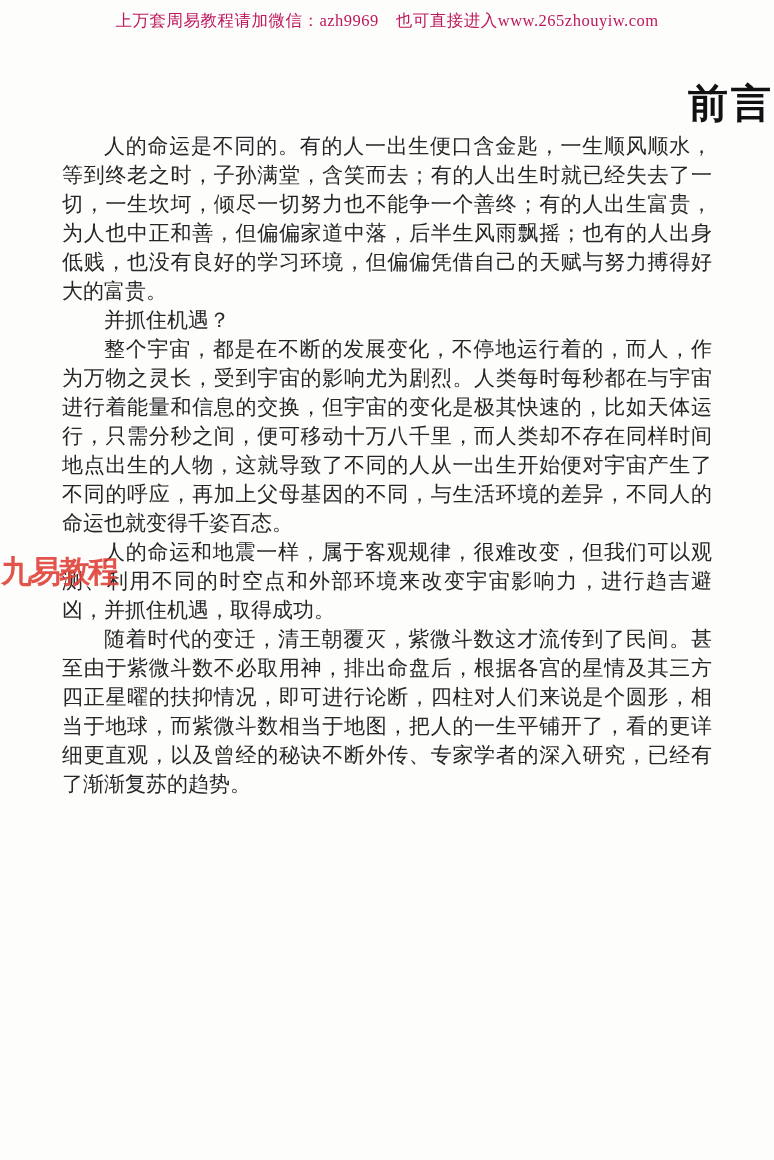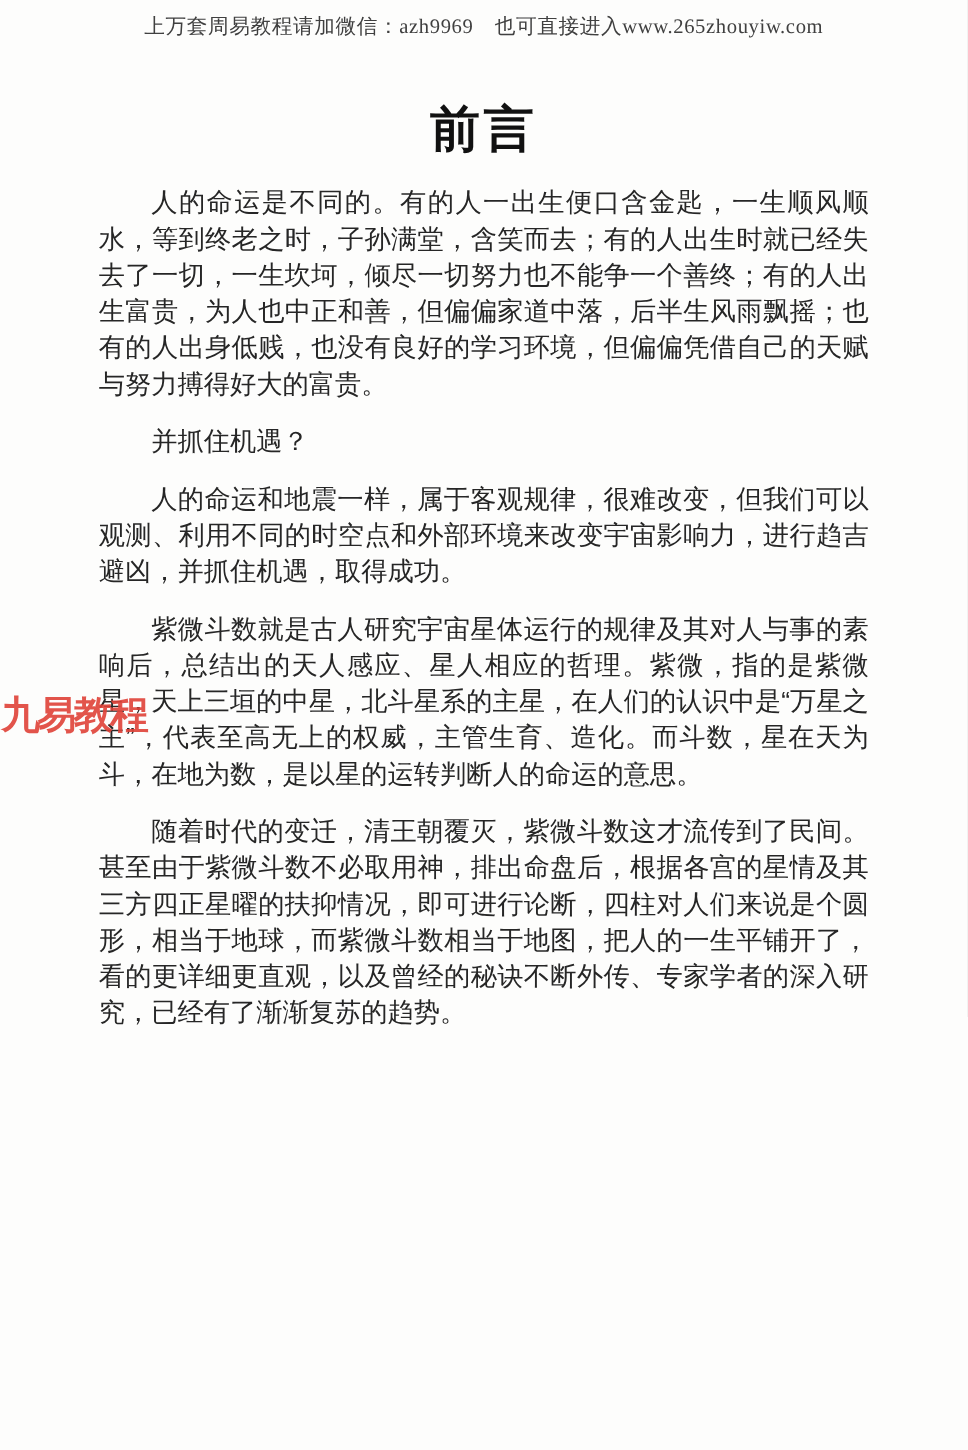--- a/index.html
+++ b/index.html
@@ -14,47 +14,47 @@
   }
   .header-note {
     position: absolute;
     top: 10px;
     left: 0;
     width: 100%;
     text-align: center;
     font-family: "Liberation Serif", "DejaVu Serif", serif;
     font-size: 16.5px;
     letter-spacing: 0.5px;
-    color: #404040;
+    color: #be185d;
   }
   .page-title {
     position: absolute;
     top: 76px;
     left: 0;
     width: 100%;
     margin: 0;
-    text-align: center;
+    text-align: right;
     font-size: 40px;
     font-weight: 900;
     letter-spacing: 3px;
     color: #111111;
     font-family: Liberation Serif, serif;
   }
   .article {
     position: absolute;
     top: 131px;
     left: 62px;
     width: 650px;
     font-size: 21px;
     line-height: 29px;
     text-align: justify;
     color: #262626;
   }
   .article p {
-    margin: 17px;
+    margin: 0;
     text-indent: 2em;
     word-break: break-all;
   }
   .watermark {
     position: absolute;
     left: 1px;
     top: 551px;
     font-size: 31px;
     font-weight: bold;
     letter-spacing: -2px;
@@ -68,19 +68,19 @@
 <body>
 
 <div class="page">
   <div class="header-note">上万套周易教程请加微信：azh9969　也可直接进入www.265zhouyiw.com</div>
 
   <h1 class="page-title">前言</h1>
 
   <div class="article" id="article-body">
       <p>人的命运是不同的。有的人一出生便口含金匙，一生顺风顺水，等到终老之时，子孙满堂，含笑而去；有的人出生时就已经失去了一切，一生坎坷，倾尽一切努力也不能争一个善终；有的人出生富贵，为人也中正和善，但偏偏家道中落，后半生风雨飘摇；也有的人出身低贱，也没有良好的学习环境，但偏偏凭借自己的天赋与努力搏得好大的富贵。</p>
       <p>并抓住机遇？</p>
+      <p>整个宇宙，都是在不断的发展变化，不停地运行着的，而人，作为万物之灵长，受到宇宙的影响尤为剧烈。人类每时每秒都在与宇宙进行着能量和信息的交换，但宇宙的变化是极其快速的，比如天体运行，只需分秒之间，便可移动十万八千里，而人类却不存在同样时间地点出生的人物，这就导致了不同的人从一出生开始便对宇宙产生了不同的呼应，再加上父母基因的不同，与生活环境的差异，不同人的命运也就变得千姿百态。</p>
       <p>人的命运和地震一样，属于客观规律，很难改变，但我们可以观测、利用不同的时空点和外部环境来改变宇宙影响力，进行趋吉避凶，并抓住机遇，取得成功。</p>
-      <p>紫微斗数就是古人研究宇宙星体运行的规律及其对人与事的素响后，总结出的天人感应、星人相应的哲理。紫微，指的是紫微星，天上三垣的中星，北斗星系的主星，在人们的认识中是“万星之主”，代表至高无上的权威，主管生育、造化。而斗数，星在天为斗，在地为数，是以星的运转判断人的命运的意思。</p>
       <p>随着时代的变迁，清王朝覆灭，紫微斗数这才流传到了民间。甚至由于紫微斗数不必取用神，排出命盘后，根据各宫的星情及其三方四正星曜的扶抑情况，即可进行论断，四柱对人们来说是个圆形，相当于地球，而紫微斗数相当于地图，把人的一生平铺开了，看的更详细更直观，以及曾经的秘诀不断外传、专家学者的深入研究，已经有了渐渐复苏的趋势。</p>
     </div>
 
   <div class="watermark">九易教程</div>
 </div>
 
 </body></html>

